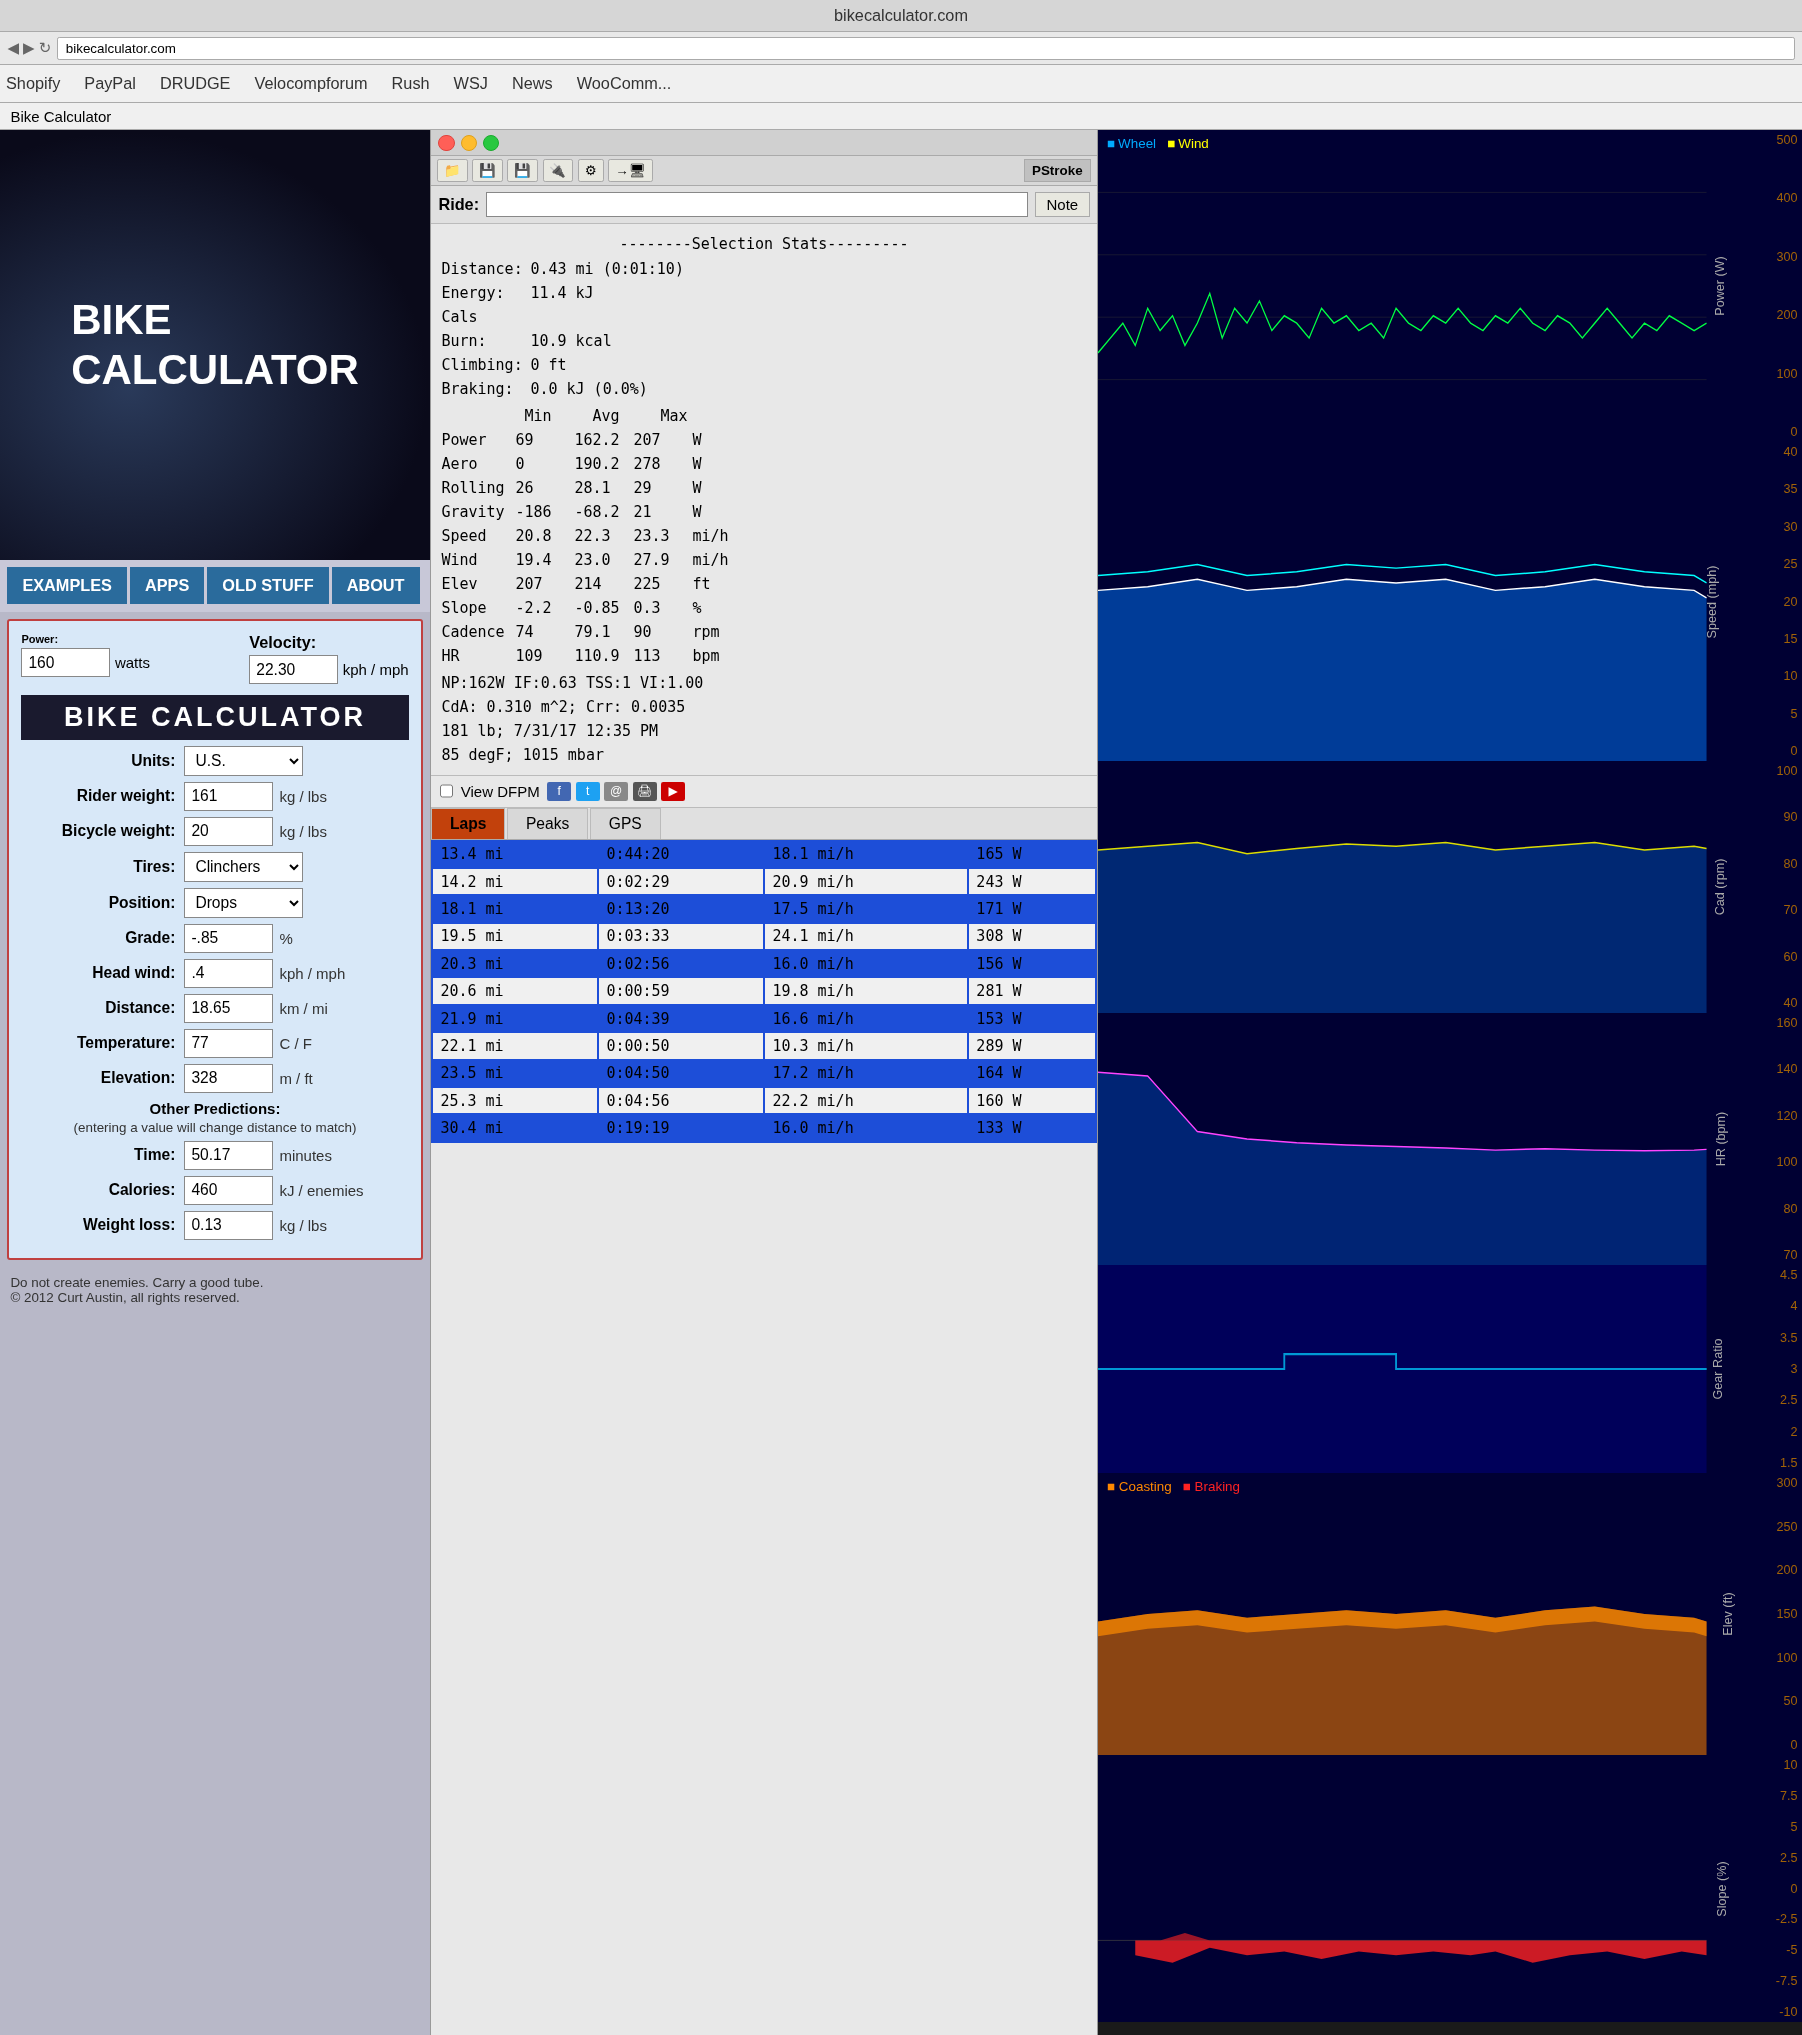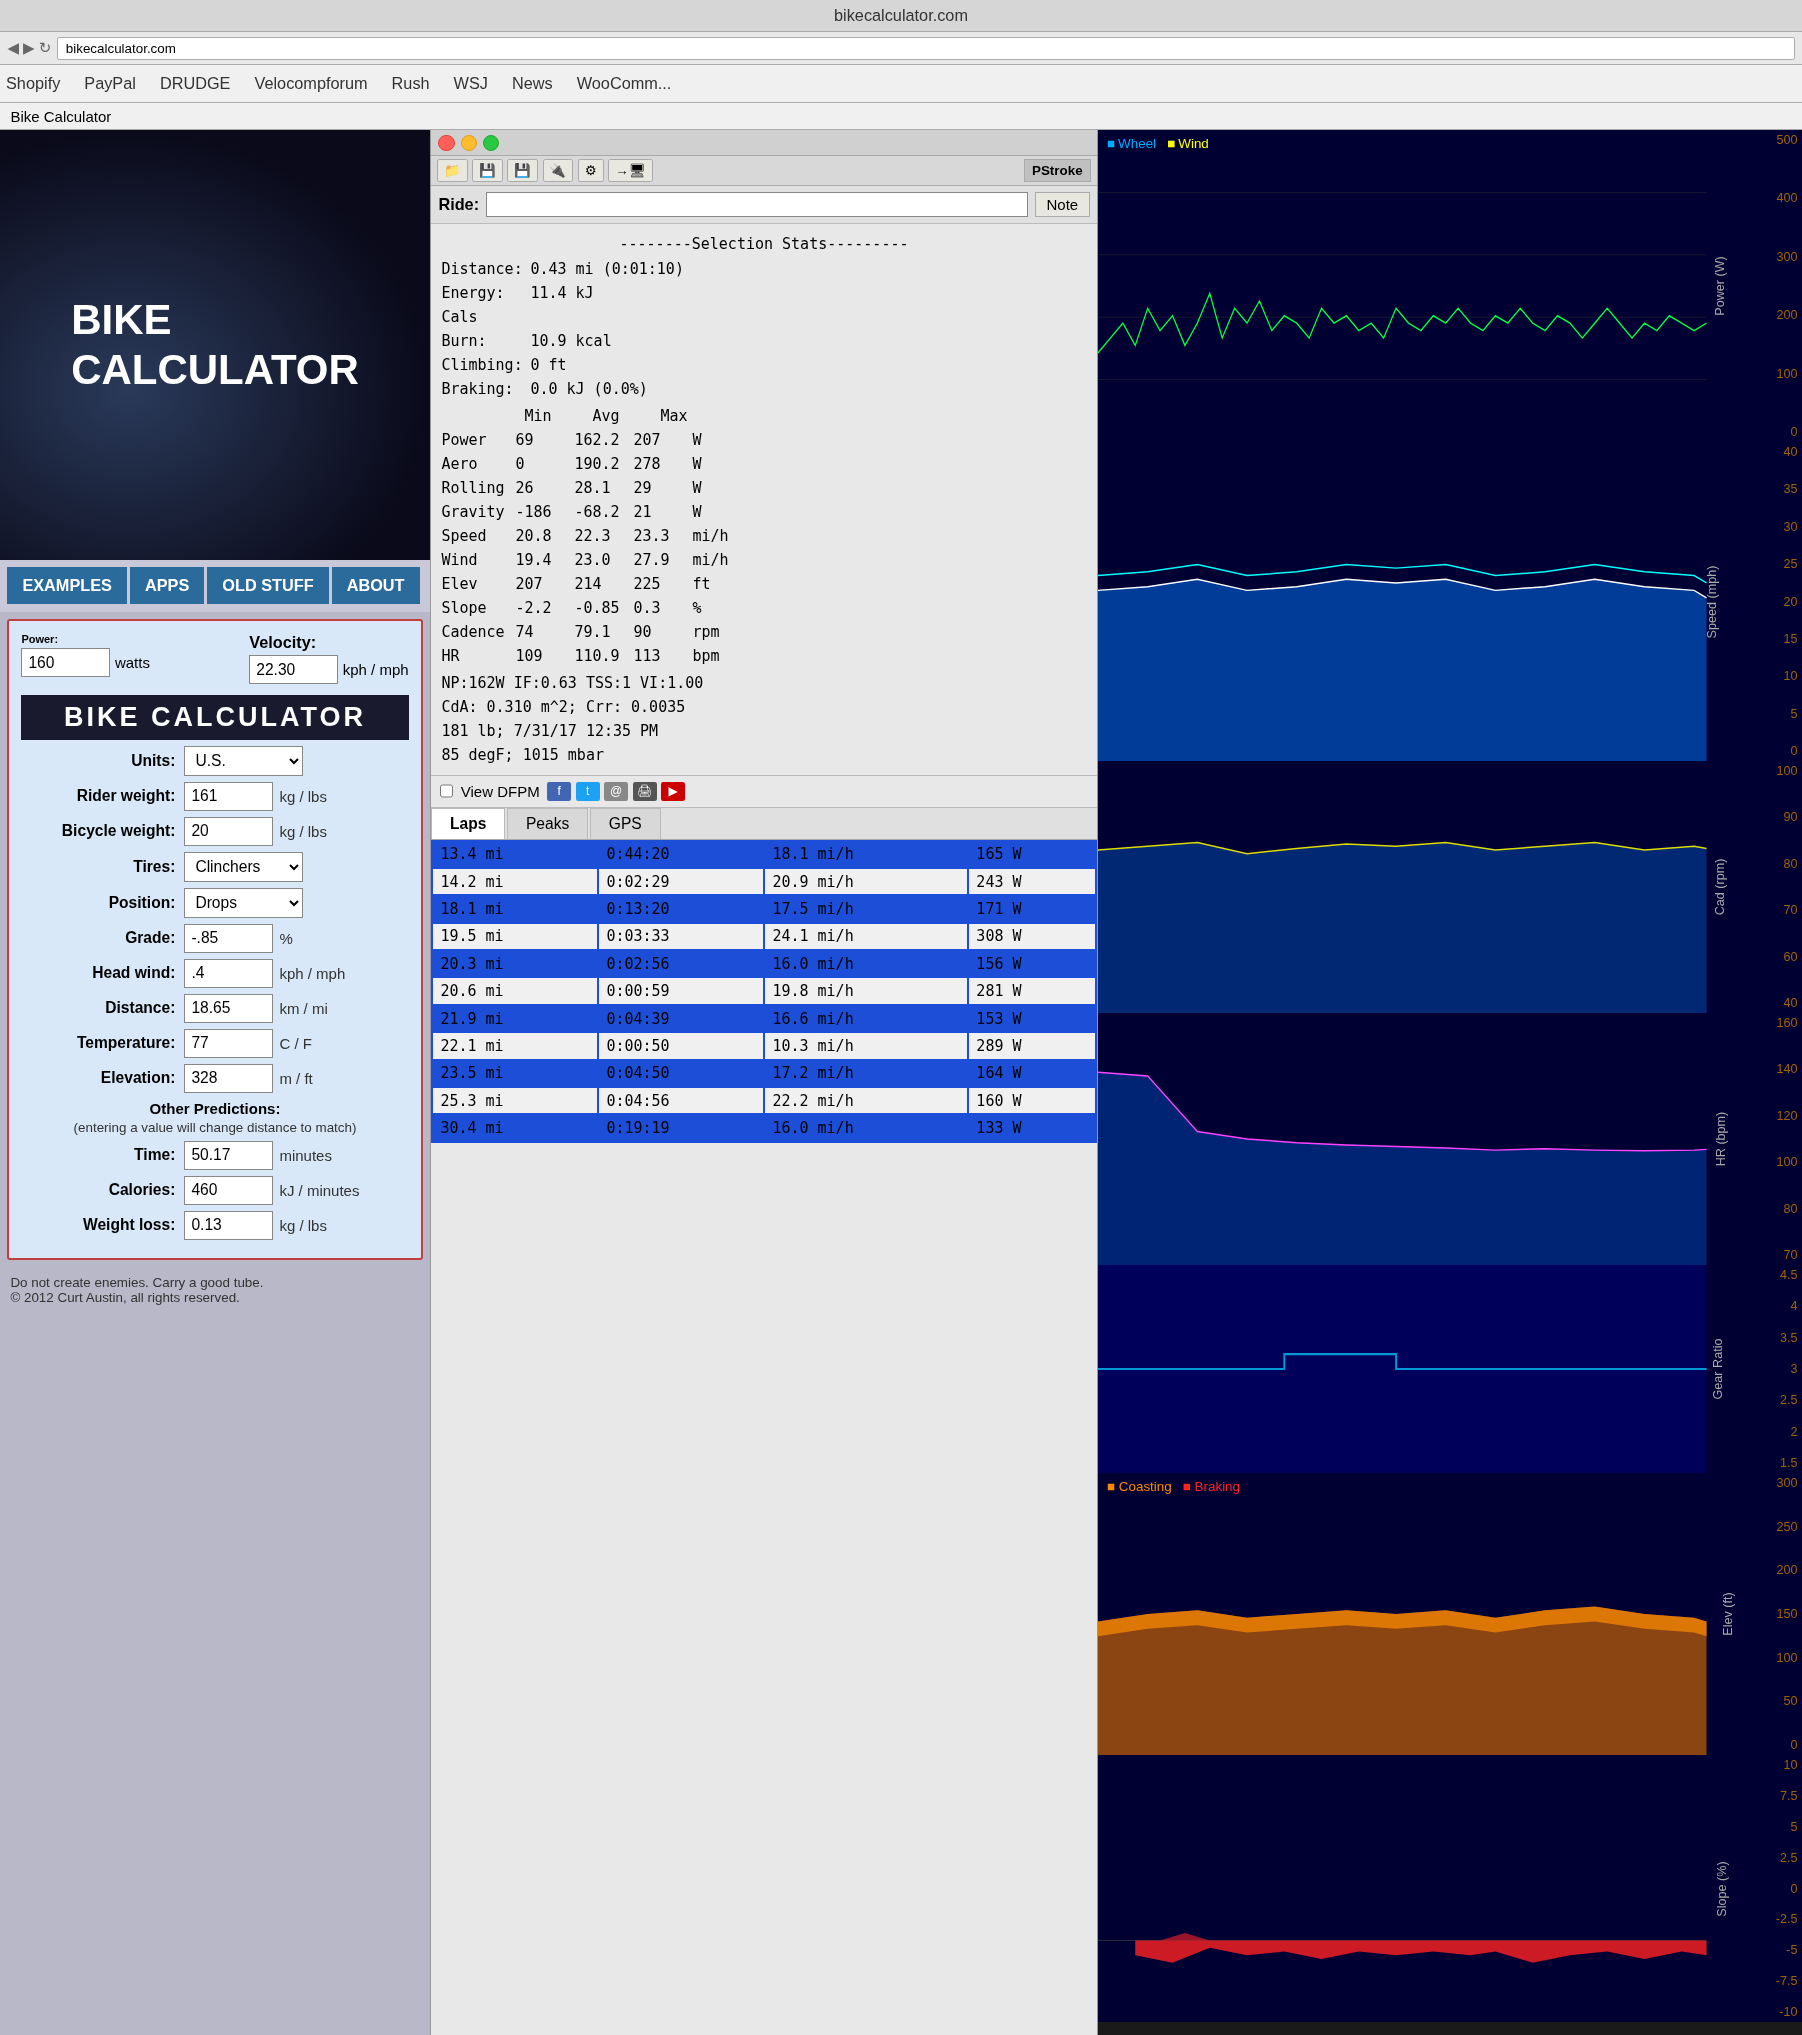--- a/index.html
+++ b/index.html
@@ -62,21 +62,21 @@
     .view-dfpm-cb { width: 13.4px; height: 13.4px; }
     .view-dfpm-label { font-size: 15px; }
     .social-icons { display: flex; gap: 4.5px; }
     .social-btn { width: 24px; height: 19px; background: #4267B2; color: white; font-size: 12px; display: flex; align-items: center; justify-content: center; border-radius: 2.2px; }
     .social-btn.tw { background: #1DA1F2; }
     .social-btn.em { background: #888; }
     .social-btn.pr { background: #555; }
 
     .tabs-row { display: flex; border-bottom: 1.5px solid #aaa; background: #e0e0e0; }
     .tab { padding: 6px 18px; font-size: 15.6px; cursor: pointer; border: 0.7px solid #bbb; border-bottom: none; margin-right: 1.5px; background: #d8d8d8; }
-    .tab.active { background: #ffffff; font-weight: bold; }
+    .tab.active { background: #c2410c; font-weight: bold; }
 
     .laps-table { width: 100%; font-size: 15px; font-family: monospace; background: #1d4ed8; }
     .laps-table tr:nth-child(even) { background: #f0f0f0; }
     .laps-table td { padding: 3.7px 7.4px; white-space: nowrap; }
 
     
     .right-panel { flex: 1; background: #000; overflow: hidden; position: relative; }
     .chart-area { width: 100%; height: 100%; position: relative; display: flex; flex-direction: column; }
 
     .chart-section { position: relative; flex-shrink: 0; }
@@ -236,21 +236,21 @@
 
       <div class="calc-row">
         <label>Time:</label>
         <input class="calc-input" value="50.17" style="">
         <span class="calc-unit">minutes</span>
       </div>
 
       <div class="calc-row">
         <label>Calories:</label>
         <input class="calc-input" value="460" style="">
-        <span class="calc-unit">kJ / minutes</span>
+        <span class="calc-unit">kJ / enemies</span>
       </div>
 
       <div class="calc-row">
         <label>Weight loss:</label>
         <input class="calc-input" value="0.13" style="">
         <span class="calc-unit">kg / lbs</span>
       </div>
     </div>
 
     <div class="footer-text">

